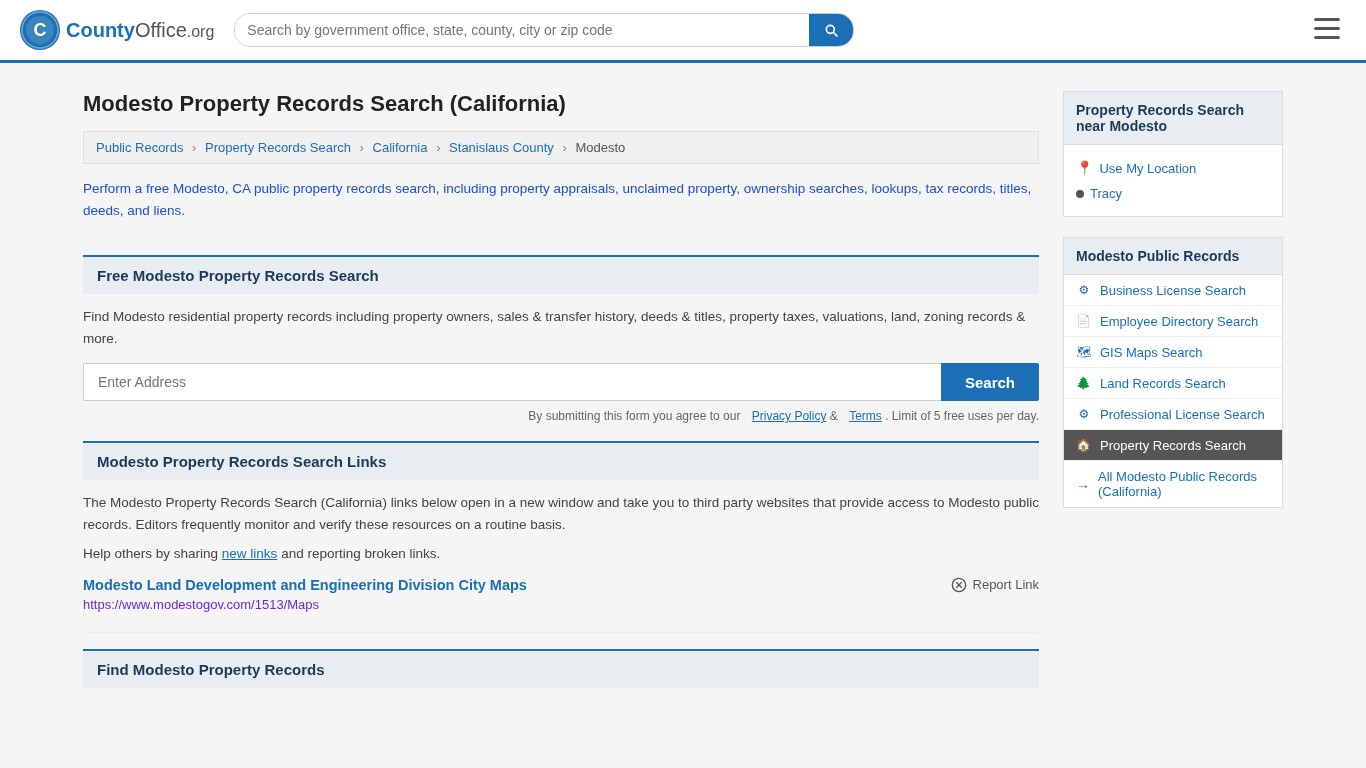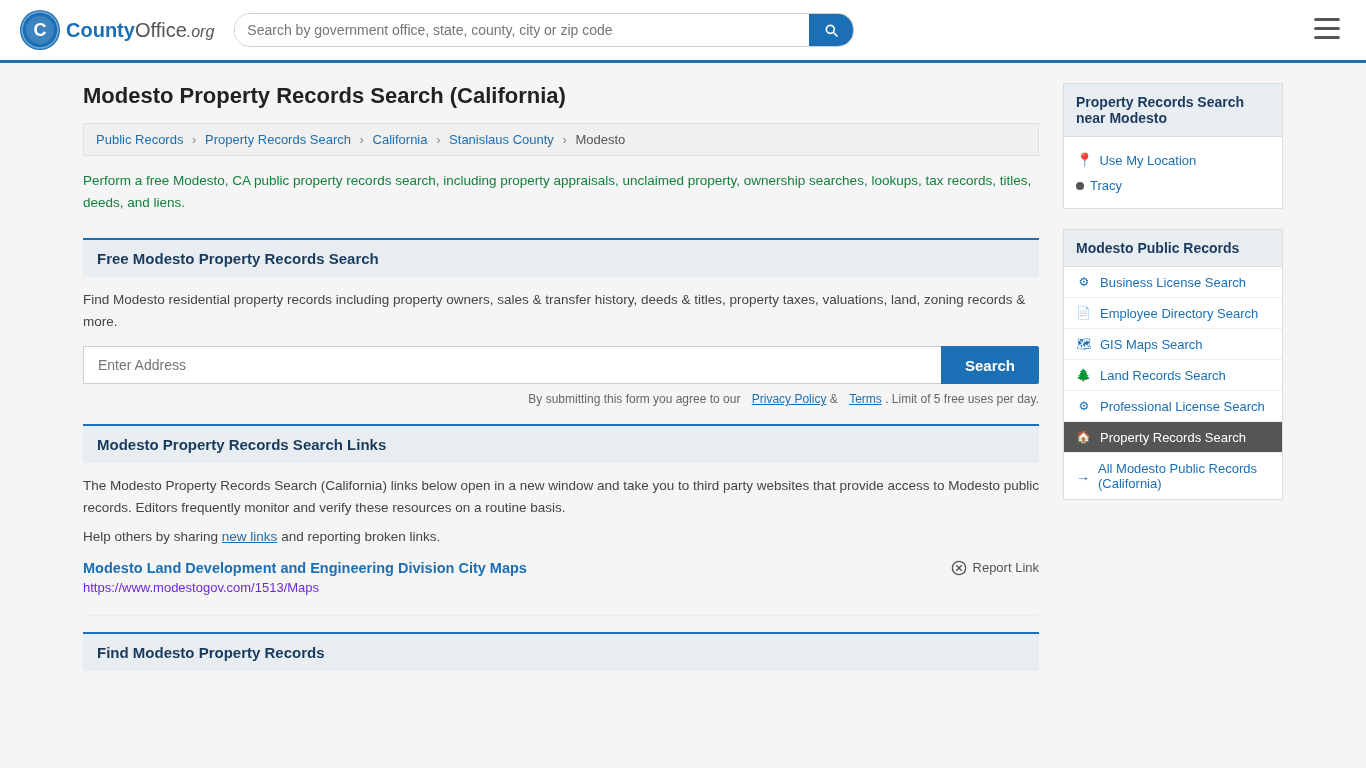--- a/index.html
+++ b/index.html
@@ -54,21 +54,21 @@
       border: none;
       cursor: pointer;
       margin-left: auto;
       padding: 6px;
     }
 
     
     #page-wrapper {
       max-width: 1240px;
       margin: 0 auto;
-      padding: 20px 20px;
+      padding: 28px 20px;
       display: flex;
       gap: 24px;
     }
     #main-content {
       flex: 1;
       min-width: 0;
     }
     #sidebar {
       width: 220px;
       flex-shrink: 0;
@@ -93,23 +93,23 @@
     }
     #breadcrumb a {
       color: #1a6fb5;
       text-decoration: none;
     }
     #breadcrumb .sep { margin: 0 5px; color: #888; }
 
     
     #page-description {
       font-size: 13.5px;
-      color: #15803d;
+      color: #1d4ed8;
       line-height: 1.6;
-      margin-bottom: 25px;
+      margin-bottom: 34px;
     }
 
     
     .section-header {
       background: #e8edf2;
       padding: 10px 14px;
       font-size: 15px;
       font-weight: bold;
       color: #1a3a5c;
       margin-bottom: 12px;
@@ -307,21 +307,21 @@
 
 <header id="header">
   <div id="logo-area">
     <svg id="logo-icon" viewBox="0 0 40 40">
       <circle cx="20" cy="20" r="20" fill="#1a6fb5"></circle>
       <circle cx="20" cy="20" r="14" fill="#fff" opacity="0.15"></circle>
       <text x="20" y="26" text-anchor="middle" font-size="18" font-weight="bold" fill="#fff" font-family="Arial">C</text>
       <circle cx="20" cy="20" r="18" fill="none" stroke="#fff" stroke-width="1.5" opacity="0.4"></circle>
     </svg>
     <span style="font-size:20px;font-weight:bold;color:#1a6fb5;">
-      County<span style="font-weight:normal;color:#555;">Office</span><span style="color:#555;font-weight:normal;font-size:16px;font-style:italic;">.org</span>
+      County<span style="font-weight:normal;color:#555;">Office</span><span style="color:#555;font-weight:normal;font-size:16px;">.org</span>
     </span>
   </div>
   <div id="search-bar-container">
     <input id="global-search-input" type="text" placeholder="Search by government office, state, county, city or zip code" style="">
     <button id="global-search-button">
       <svg width="16" height="16" viewBox="0 0 24 24">
         <path d="M21 21l-4.35-4.35M17 11A6 6 0 1 1 5 11a6 6 0 0 1 12 0z" stroke="white" stroke-width="2.5" fill="none" stroke-linecap="round"></path>
       </svg>
     </button>
   </div>

